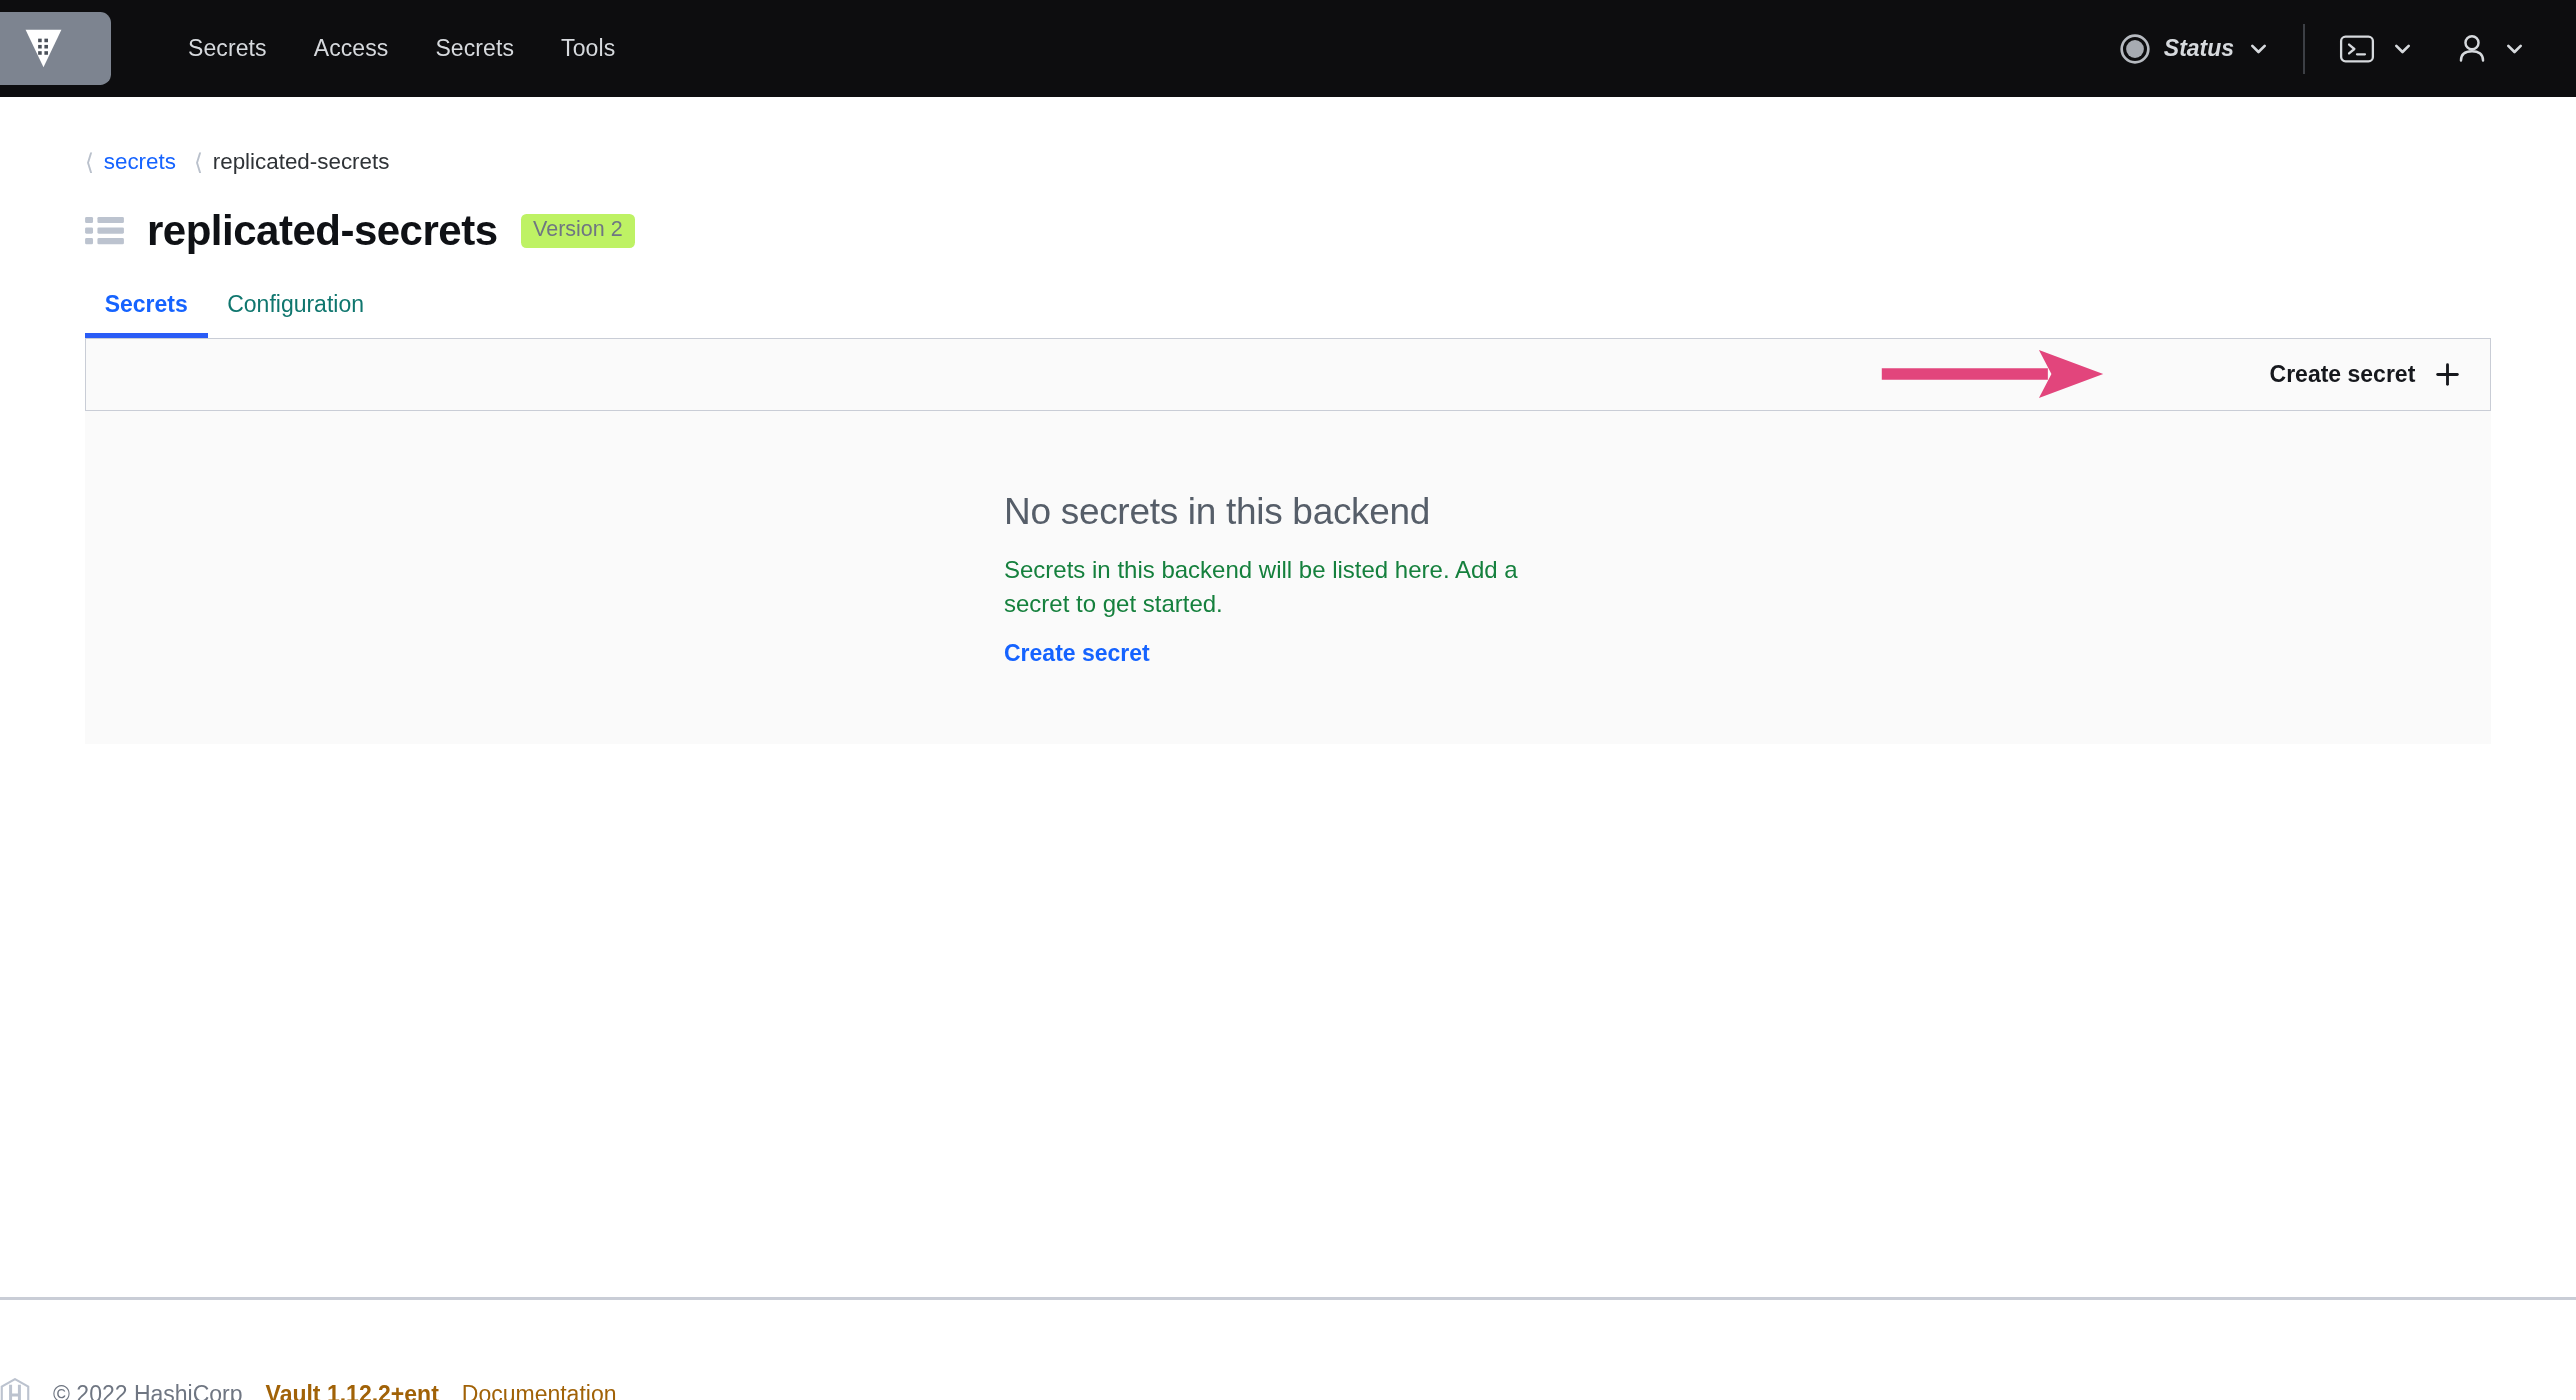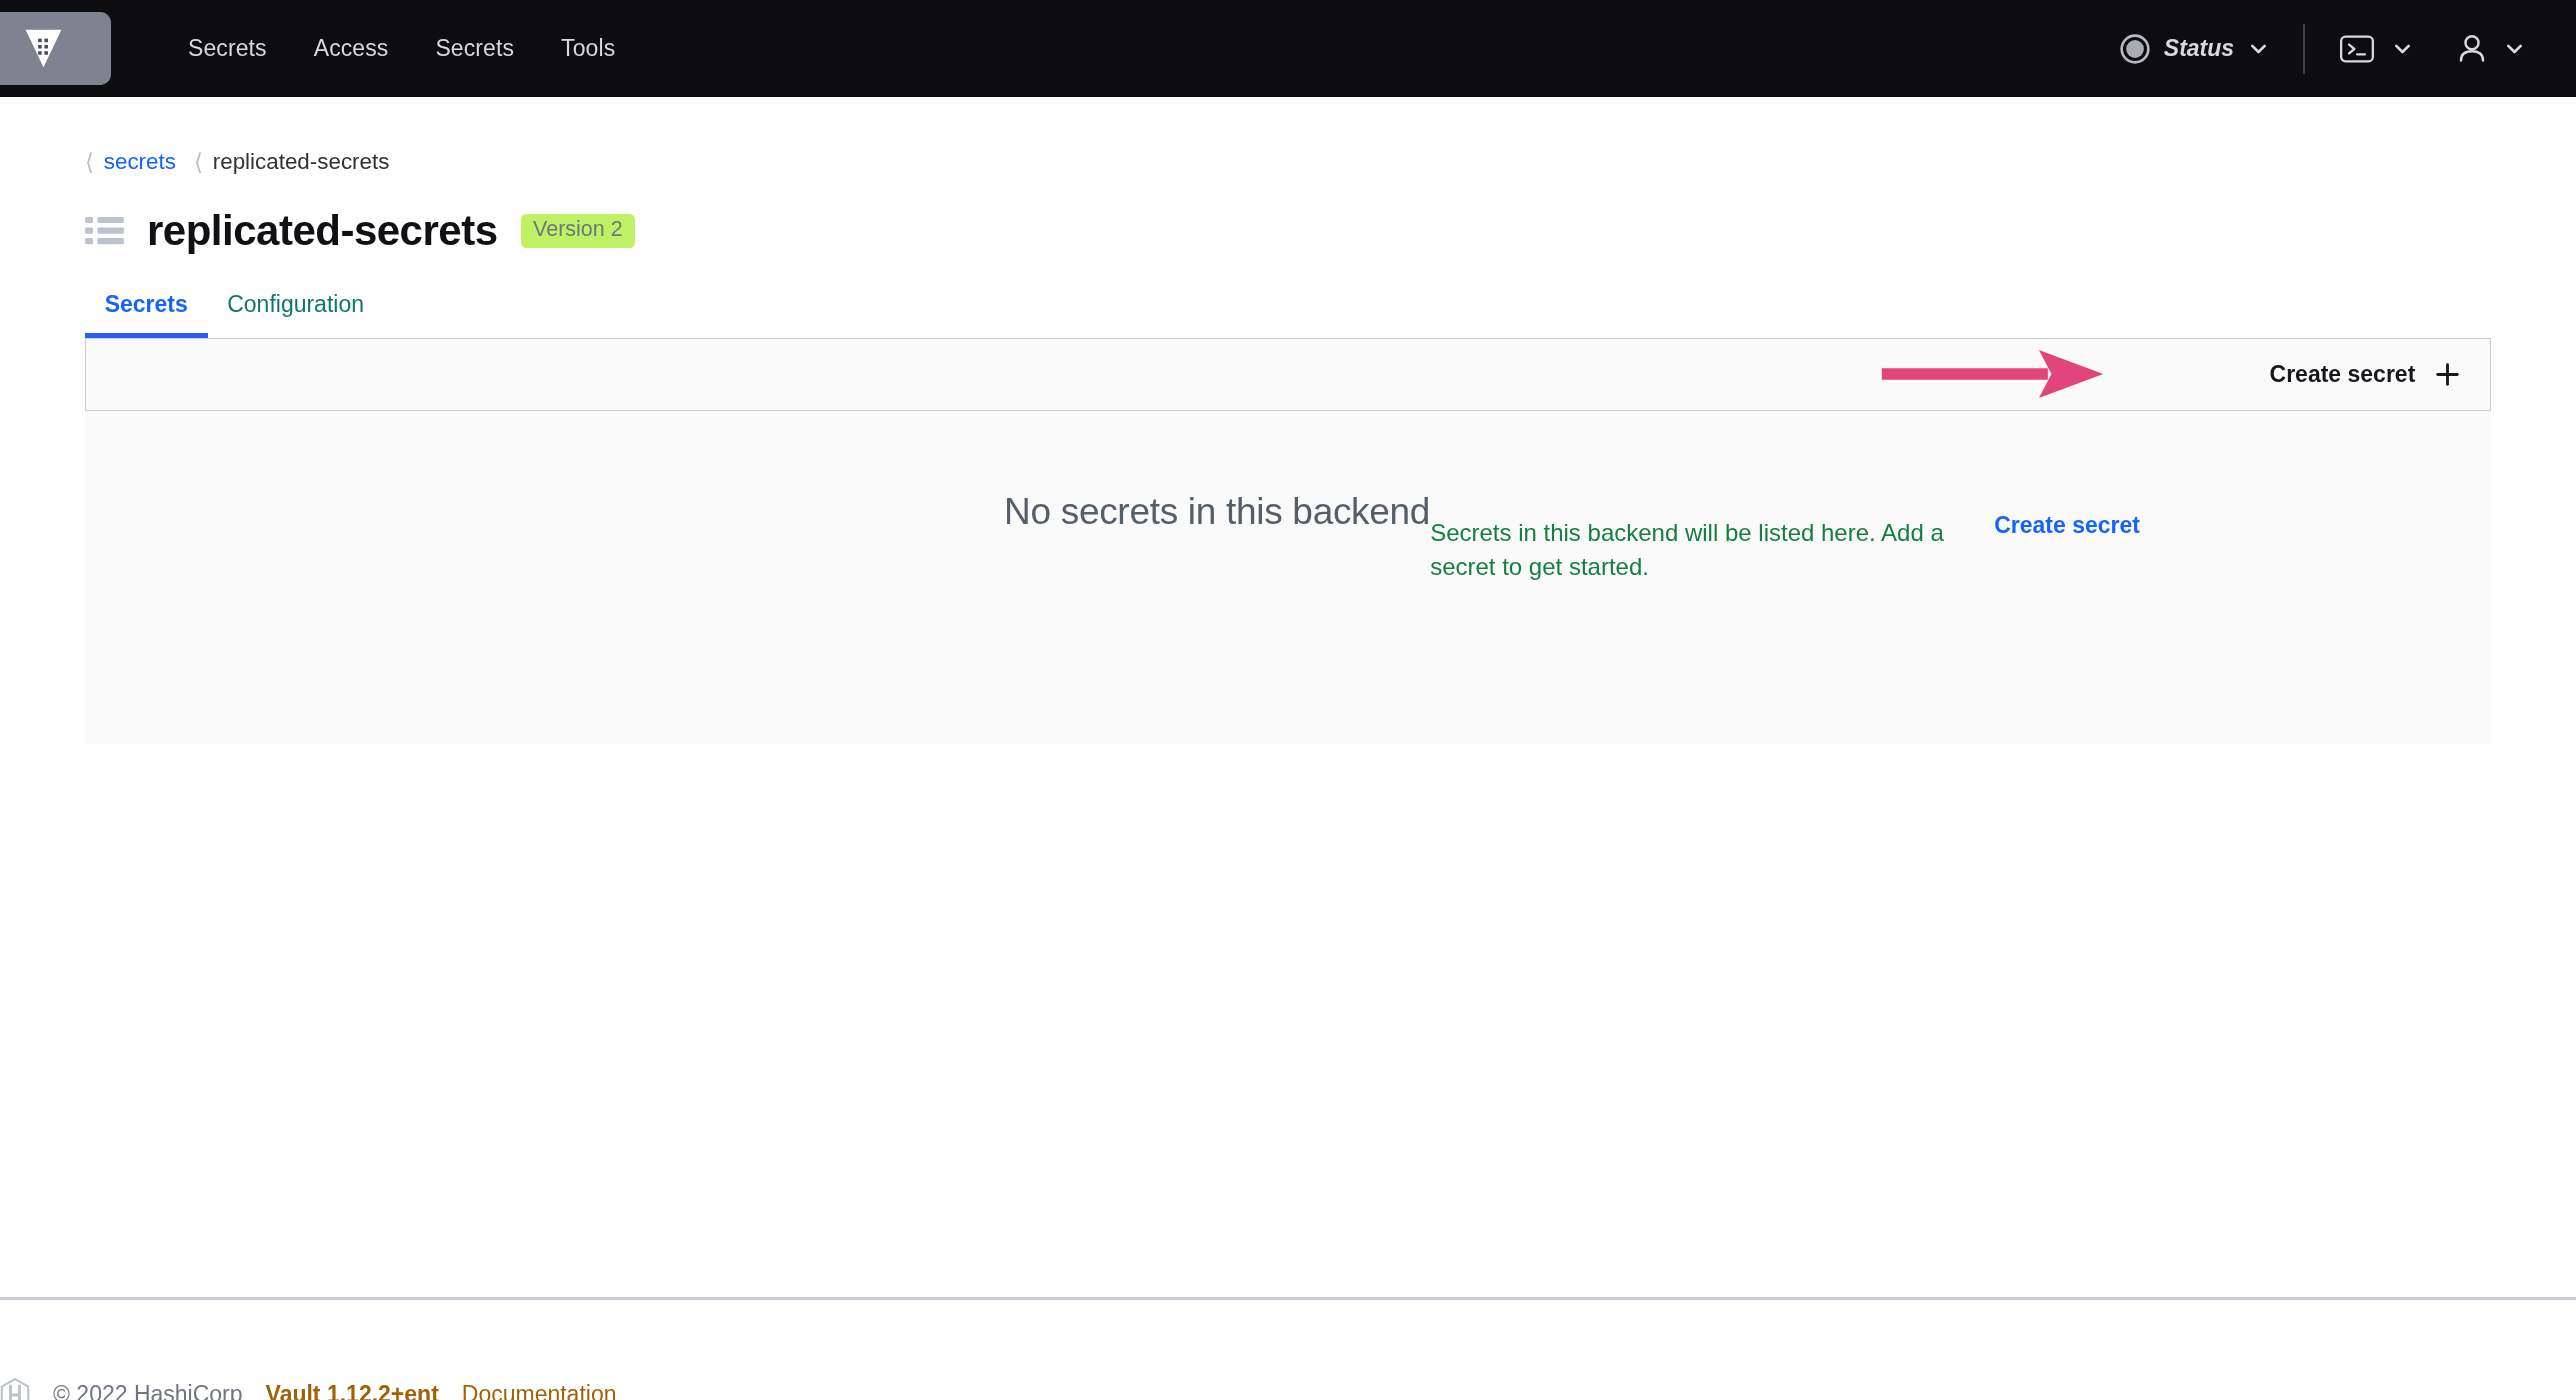--- a/index.html
+++ b/index.html
@@ -160,21 +160,21 @@
     top:50%;
     transform:translateY(-50%);
     width:225px; height:52px;
   }
 
   
   .empty-panel {
     background:#fafafa;
     border-left:1.8px solid transparent;
     height:333px;
-    display:flex; 
+    display:flex; flex-direction:column;
     align-items:flex-start;
     justify-content:flex-start;
     padding-top:82px;
     padding-left:918px;
   }
   .empty-title {
     font-size:37px;
     color:#565e69;
     letter-spacing:-0.3px;
     line-height:1;

